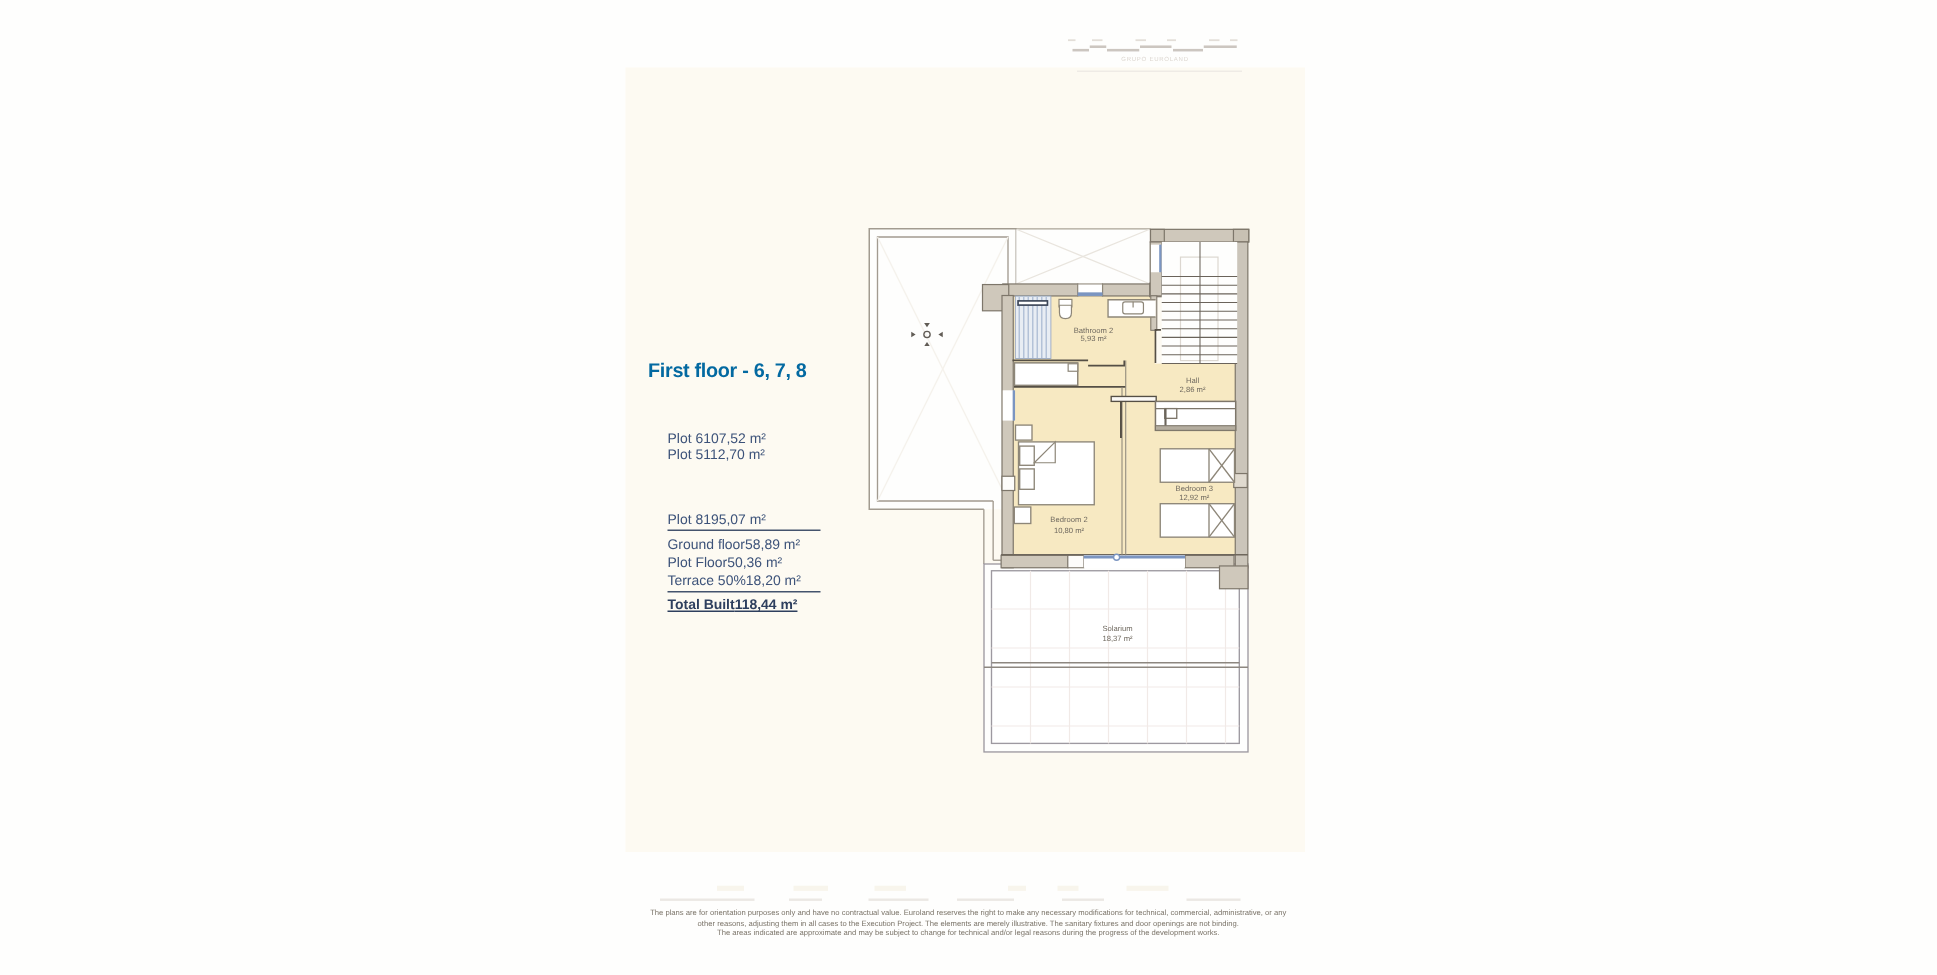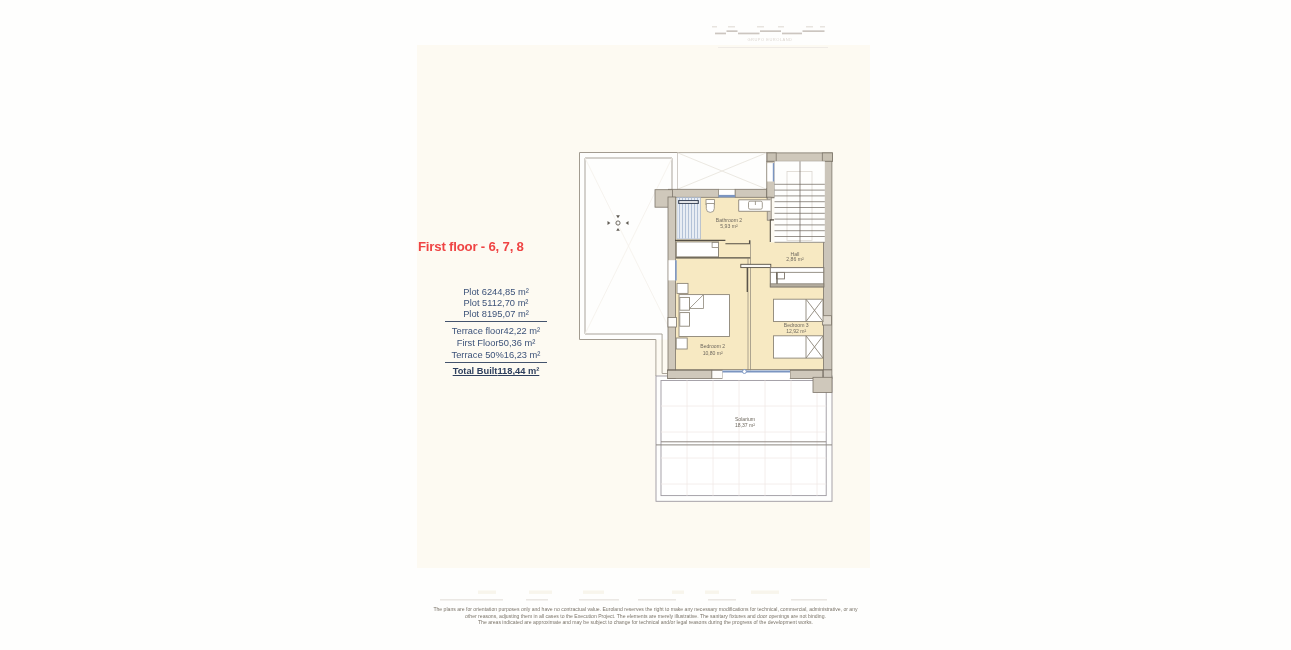--- a/index.html
+++ b/index.html
@@ -1,18 +1,18 @@
 <!DOCTYPE html>
 <html><head>
 <meta charset="utf-8">
 <style>
   html,body{margin:0;padding:0;}
   body{width:1291px;height:650px;background:#fefefd;font-family:"Liberation Sans",sans-serif;position:relative;overflow:hidden;}
   .abs{position:absolute;}
-  .row{display:flex;justify-content:center;align-items:baseline;}
+  .row{display:flex;justify-content:flex-start;align-items:baseline;}
 </style>
 </head>
 <body>
 
 <svg class="abs" style="left:0;top:0" width="1291" height="650" viewBox="0 0 1291 650">
 
   <rect x="417" y="45" width="453" height="523" fill="#fdfaf2"></rect>
 
   <g>
     <rect x="579.5" y="152.5" width="98" height="187" fill="#fefefd" stroke="none"></rect>
@@ -278,54 +278,54 @@
   <g fill="#ebe8e4">
     <rect x="440" y="599" width="63" height="1.6"></rect>
     <rect x="526" y="599" width="22" height="1.6"></rect>
     <rect x="579" y="599" width="40" height="1.6"></rect>
     <rect x="638" y="599" width="38" height="1.6"></rect>
     <rect x="708" y="599" width="28" height="1.6"></rect>
     <rect x="791" y="599" width="36" height="1.6"></rect>
   </g>
 </svg>
 
-<div class="abs" style="left:418px;top:238.9px;font-size:13.2px;font-weight:bold;color:#ef4444;letter-spacing:-0.2px;">First floor - 6, 7, 8</div>
+<div class="abs" style="left:432px;top:238.9px;font-size:13.2px;font-weight:bold;color:#0369a1;letter-spacing:-0.2px;">First floor - 6, 7, 8</div>
 
 <div class="abs" style="left:445px;top:286.9px;width:102px;font-size:9.3px;color:#3c5279;">
 
   <div class="row" style="height:11.25px;line-height:11.25px;">
       <span>Plot 6</span>
-      <span>244,85 m²</span>
+      <span>107,52 m²</span>
     </div>
 
   <div class="row" style="height:11.25px;line-height:11.25px;">
       <span>Plot 5</span>
       <span>112,70 m²</span>
     </div>
 
-  <div class="row" style="height:11.25px;line-height:11.25px;">
+  <div class="row" style="height:11.25px;line-height:11.25px;margin-top:32px;">
       <span>Plot 8</span>
       <span>195,07 m²</span>
     </div>
 
   <div style="height:1px;background:#44536d;margin:0 0 3.3px 0;"></div>
 
   <div class="row" style="height:12.2px;line-height:12.2px;">
-      <span>Terrace floor</span>
-      <span>42,22 m²</span>
+      <span>Ground floor</span>
+      <span>58,89 m²</span>
     </div>
 
   <div class="row" style="height:12.2px;line-height:12.2px;">
-      <span>First Floor</span>
+      <span>Plot Floor</span>
       <span>50,36 m²</span>
     </div>
 
   <div class="row" style="height:12.2px;line-height:12.2px;">
       <span>Terrace 50%</span>
-      <span>16,23 m²</span>
+      <span>18,20 m²</span>
     </div>
 
   <div style="height:1px;background:#44536d;margin:0.3px 0 3.4px 0;"></div>
 
   <div class="row" style="height:11.3px;line-height:11.3px;font-weight:bold;color:#2e3f5e;text-decoration:underline;">
       <span>Total Built</span>
       <span>118,44 m²</span>
     </div>
 </div>
 

